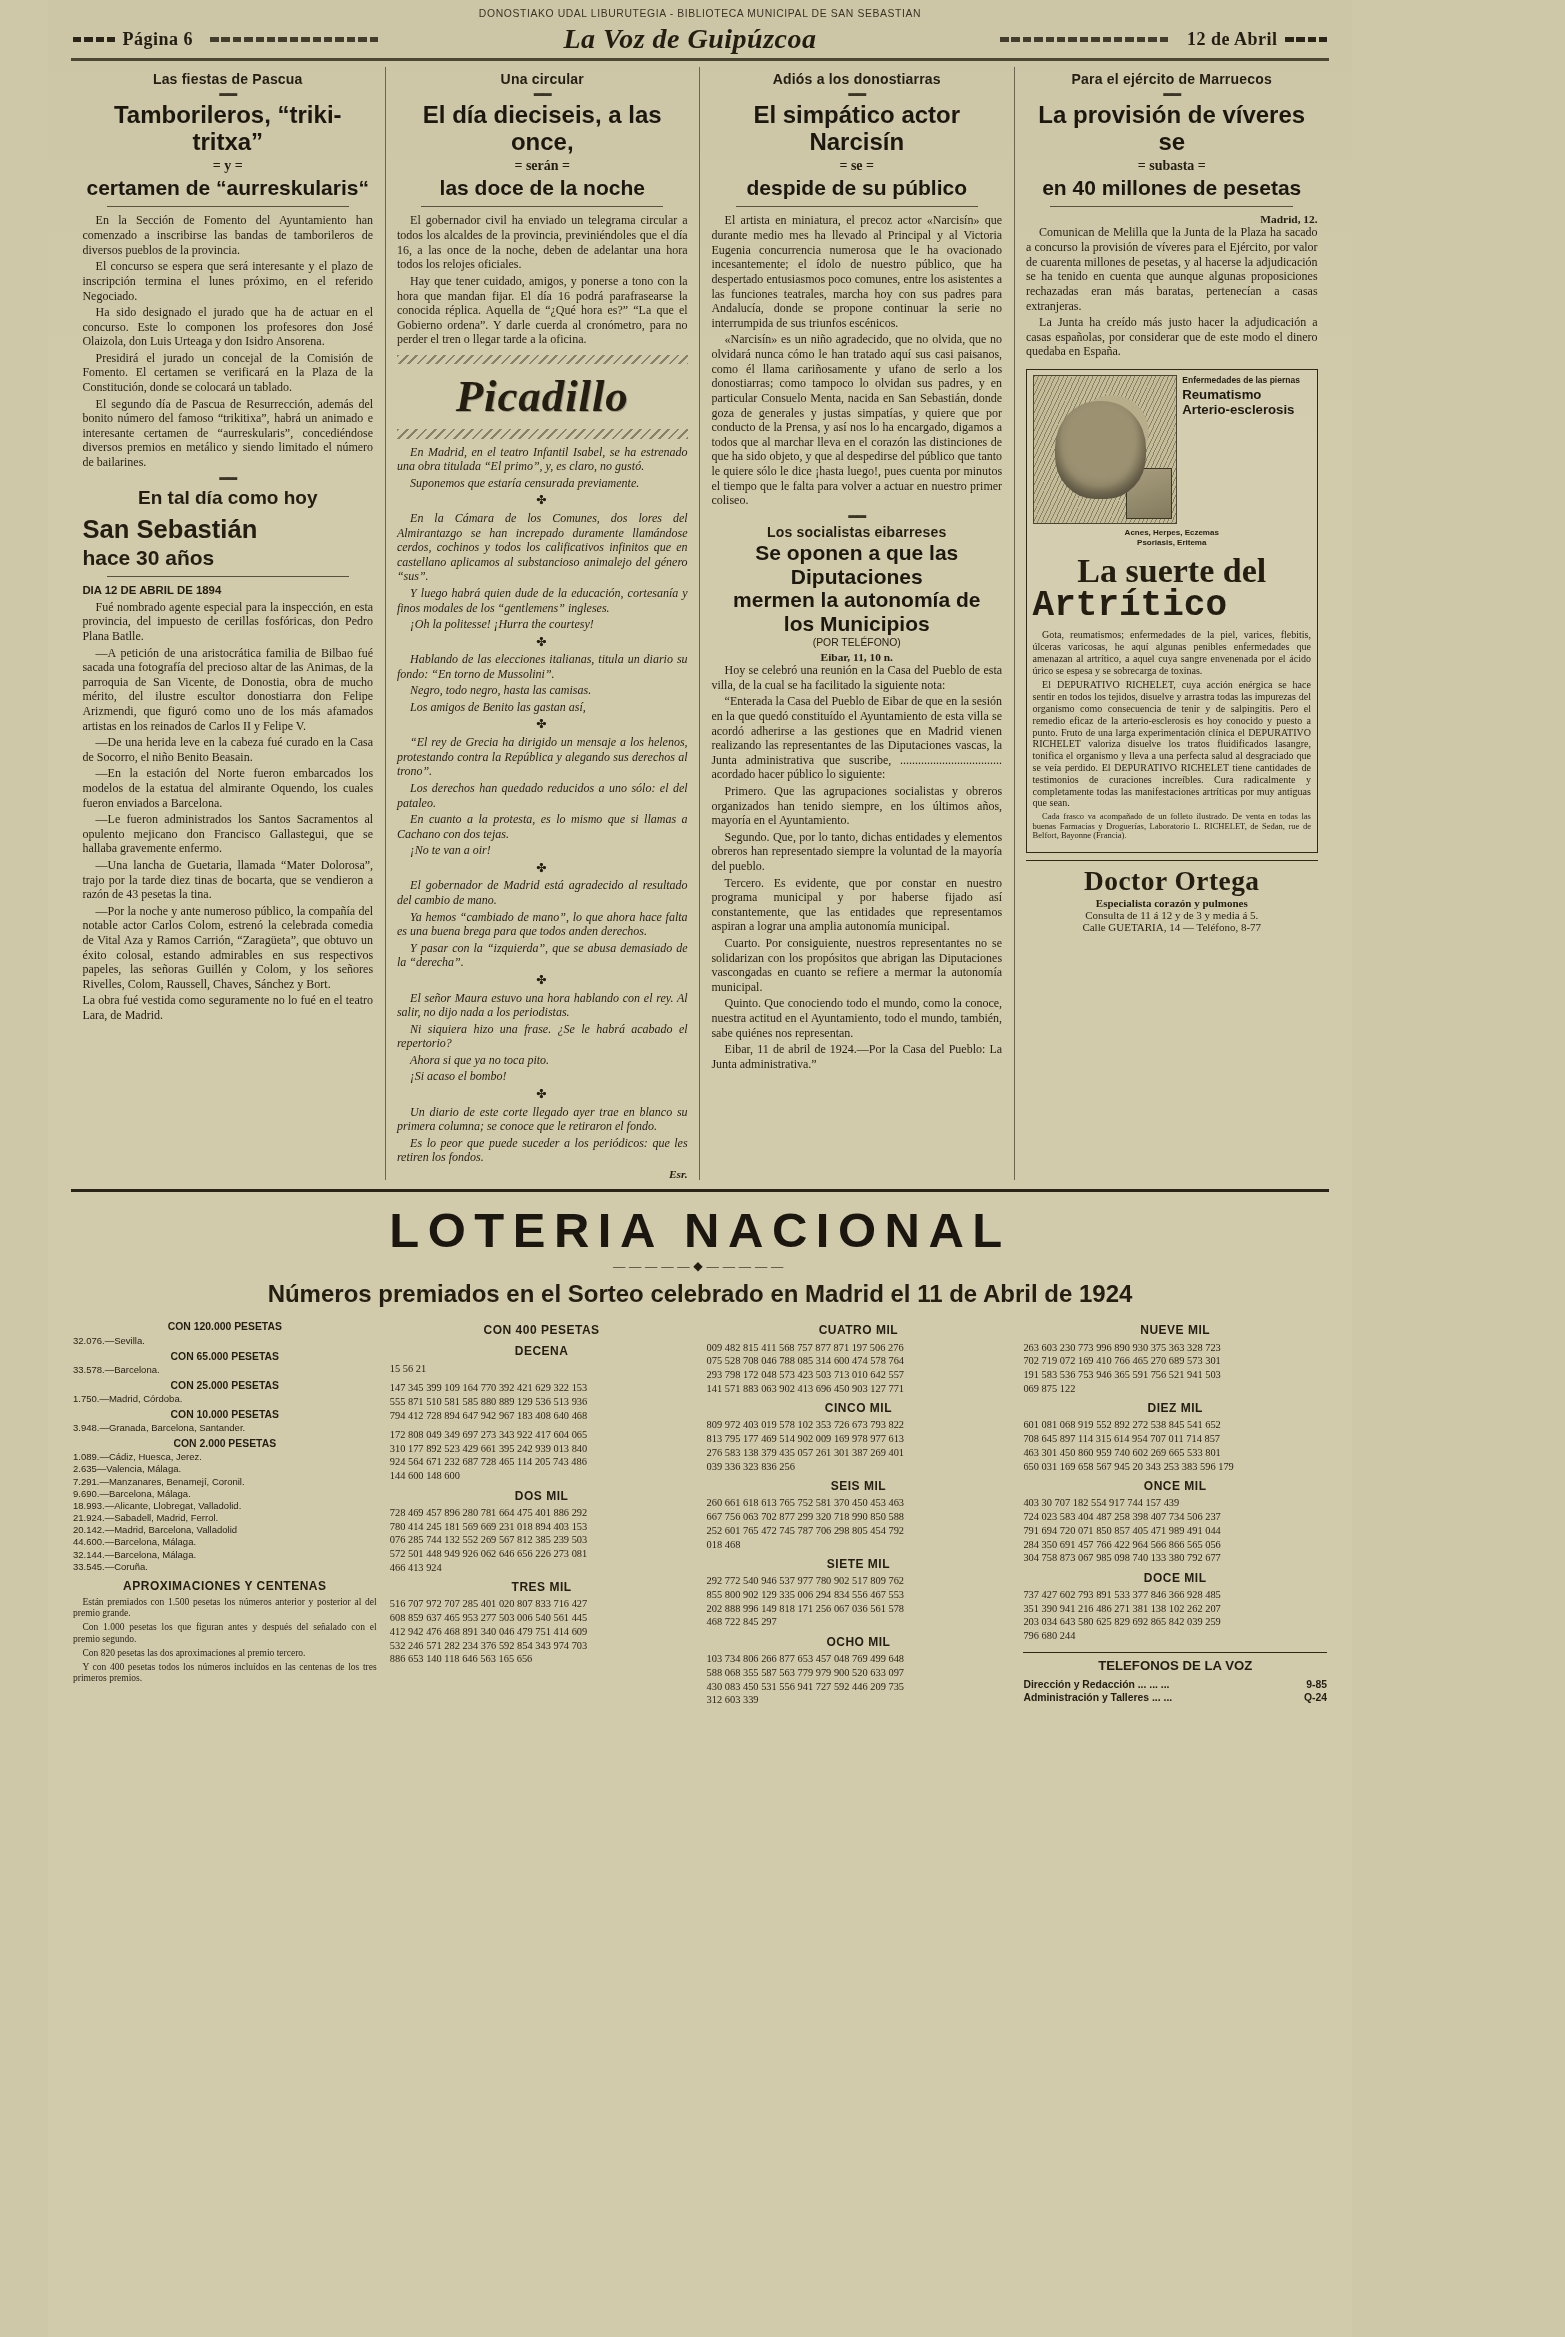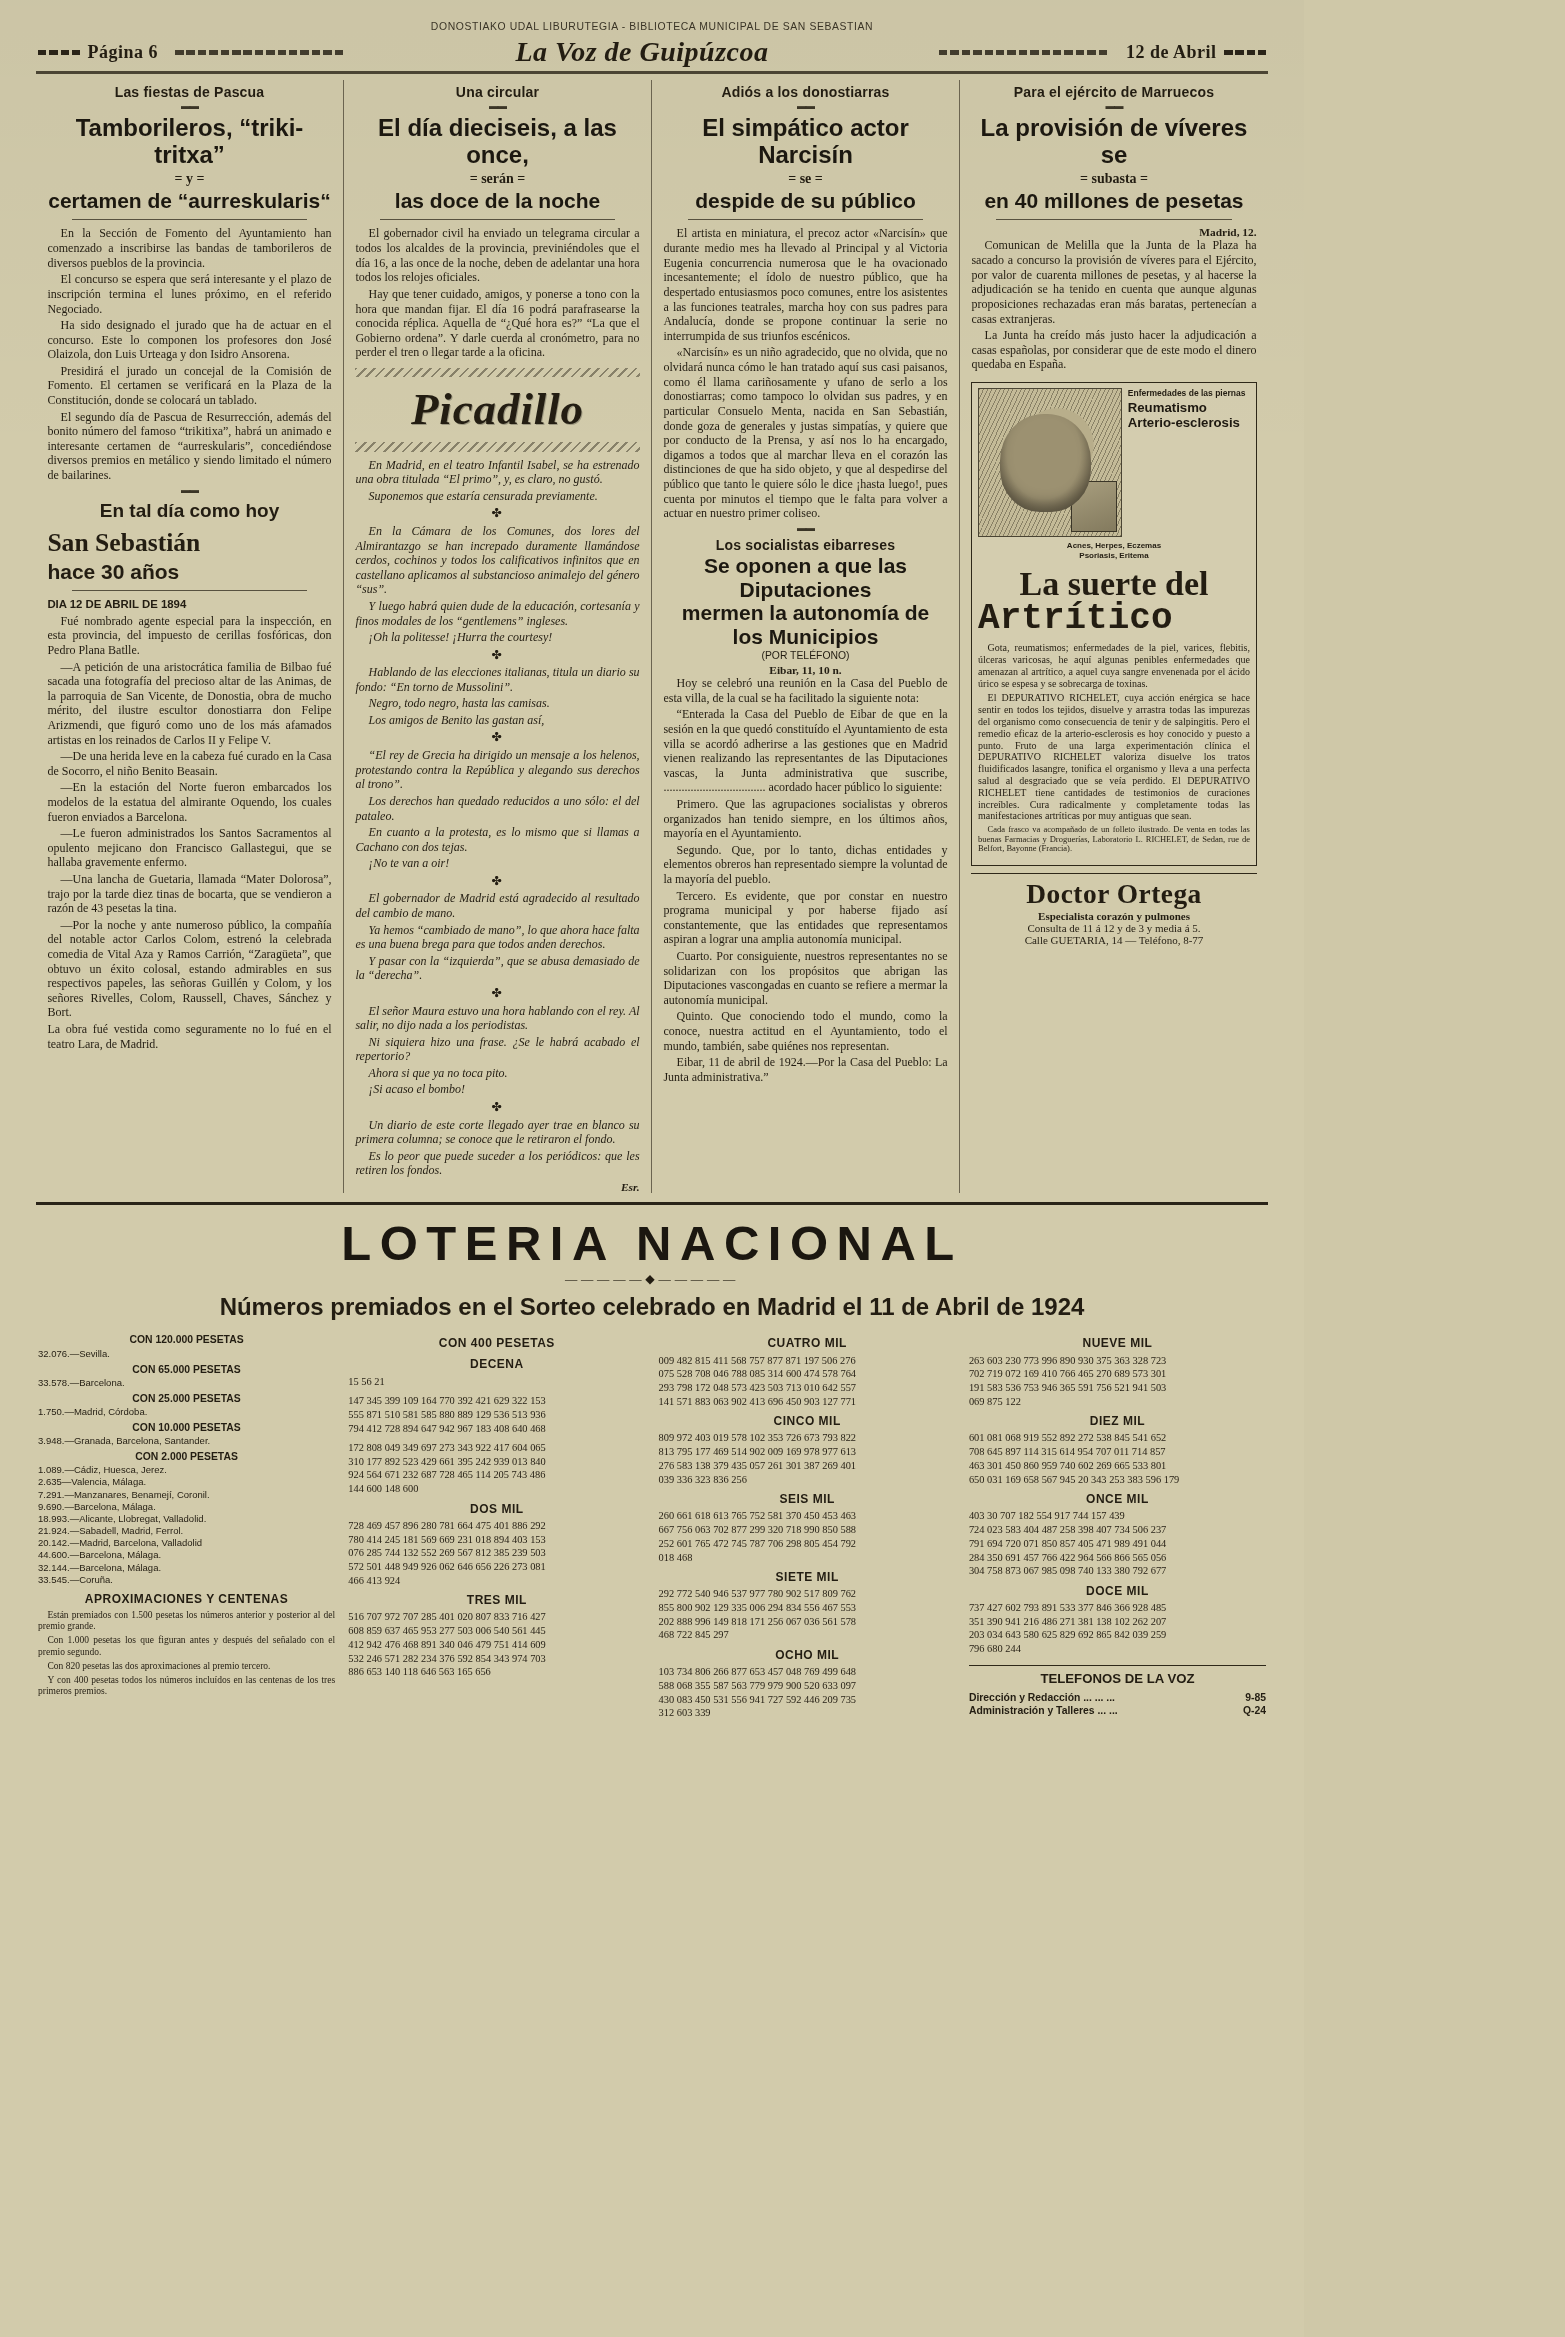--- a/index.html
+++ b/index.html
@@ -9,23 +9,24 @@
     font-family:"Liberation Serif", serif;
     color:#231d12;
   }
   .page{
     position:relative;
     width:1304px;
     min-height:2337px;
     background:
       linear-gradient(180deg, rgba(0,0,0,0.03), rgba(0,0,0,0.0) 20%),
       #d2cbab;
-    padding:17px;
+    padding:4px;
     box-sizing:border-box;
     overflow:hidden;
+    margin-left:48px;
   }
   .archive-band{
     text-align:center;
     font-family:"Liberation Sans", sans-serif;
     font-size:10.4px;
     letter-spacing:0.6px;
     color:#3a3426;
     padding:3.8px 0 2.8px;
   }
   
@@ -136,21 +137,21 @@
     opacity:.55;
   }
   
   .sect-head{
     text-align:center;
     font-family:"Liberation Sans", sans-serif;
     font-weight:bold;
     font-size:19px;
     margin:5.7px 0 1.9px;
   }
-  .sect-head.big{font-size:25.6px;font-family:Liberation Serif, serif;}
+  .sect-head.big{font-size:25.6px;}
   .sect-sub{
     font-family:"Liberation Sans", sans-serif;
     font-weight:bold;
     font-size:21px;
     margin:0 3.8px 3.8px 0;
   }
   .date-line{
     font-family:"Liberation Sans", sans-serif;
     font-size:11.4px;
     font-weight:bold;

